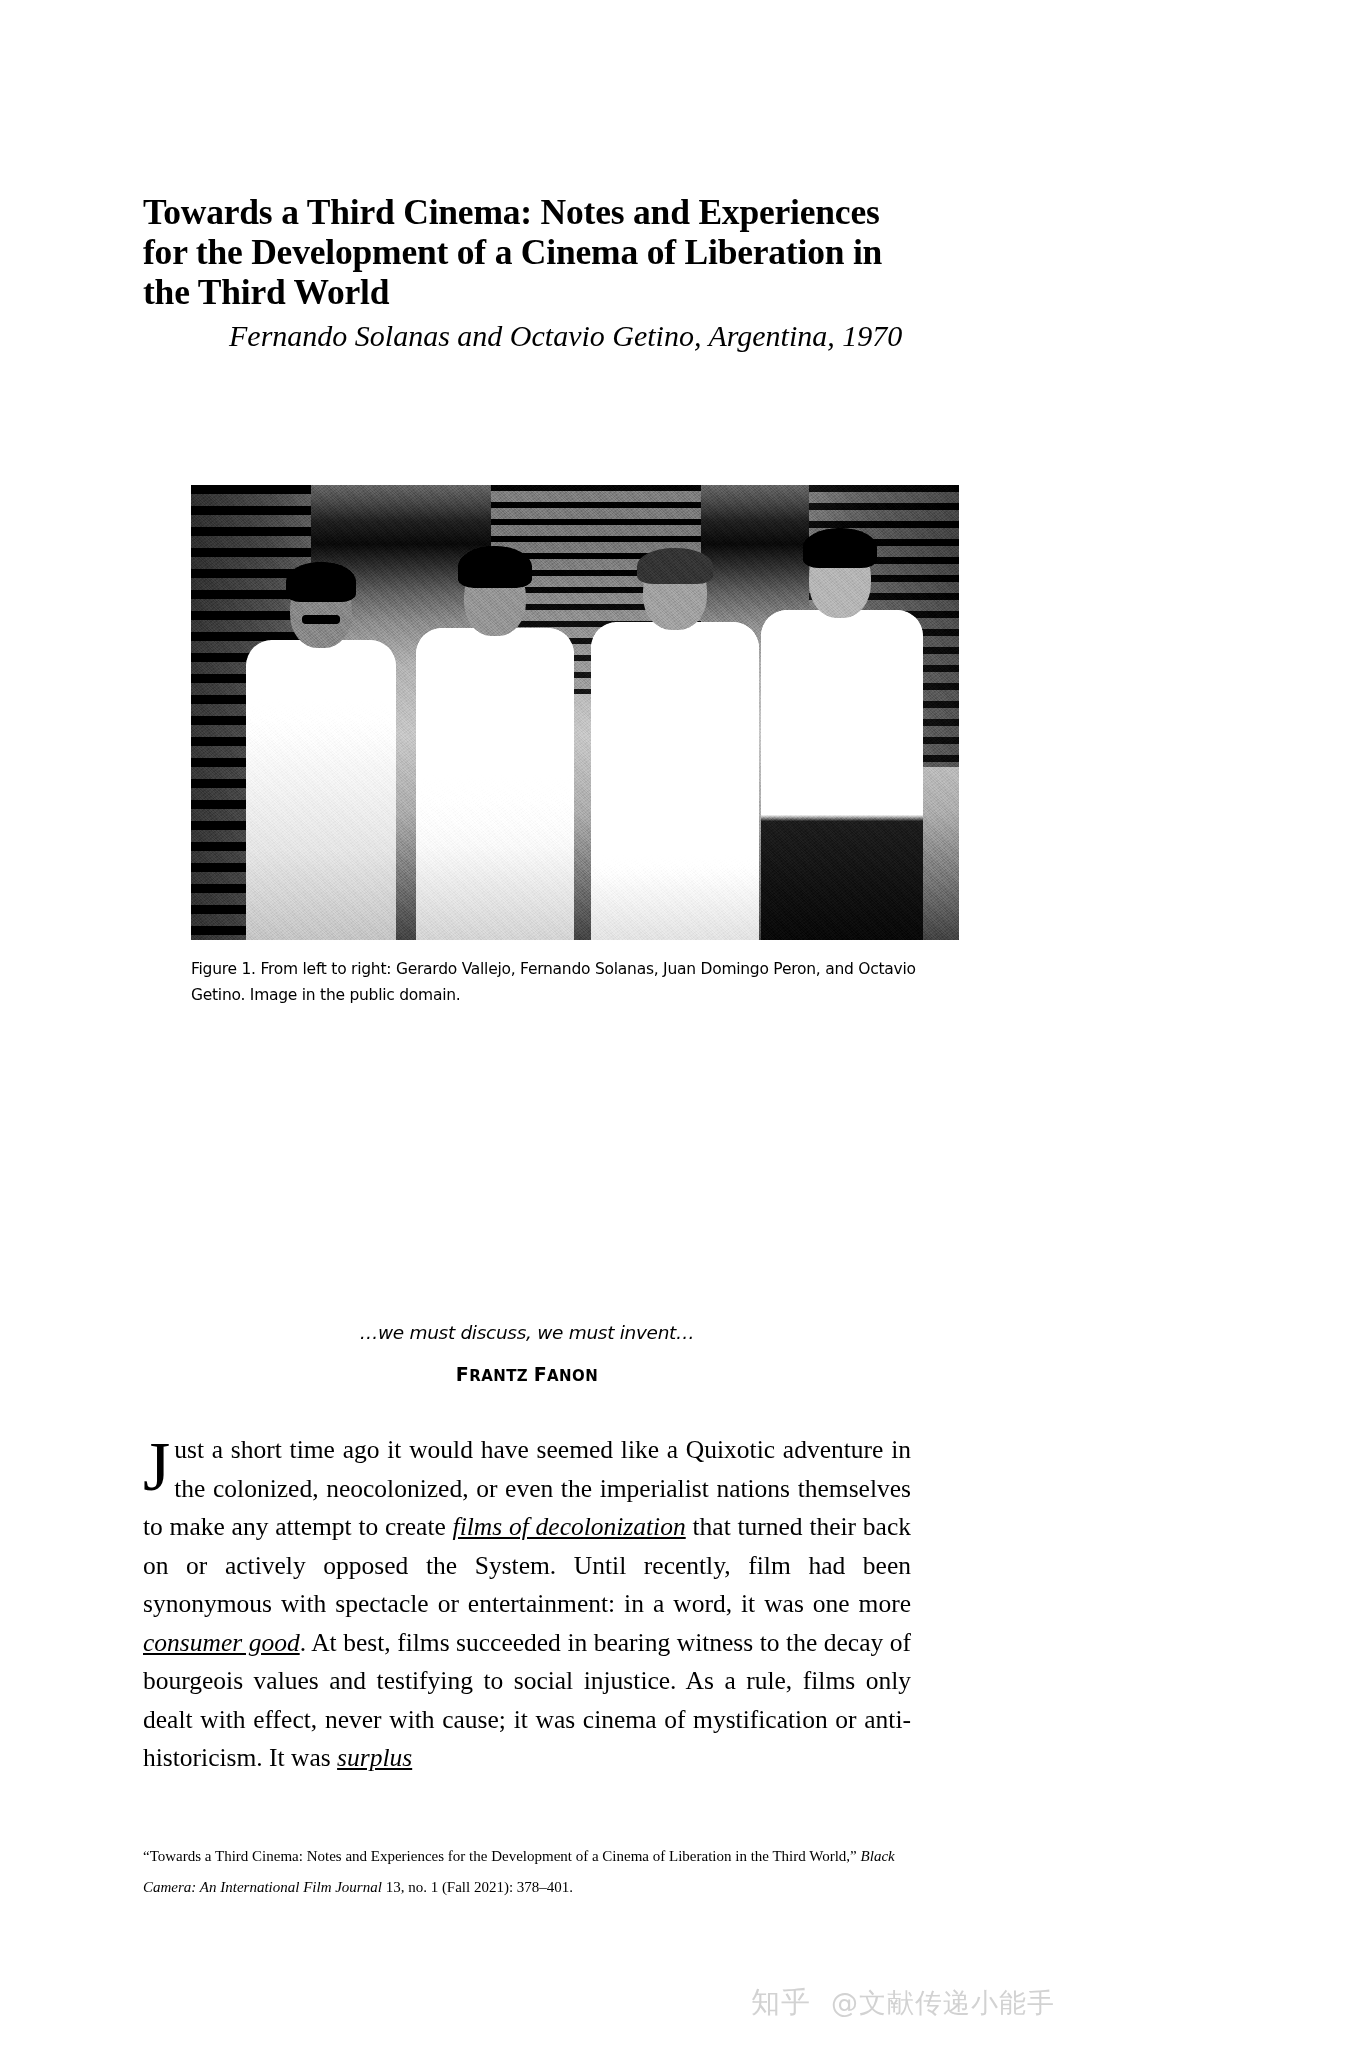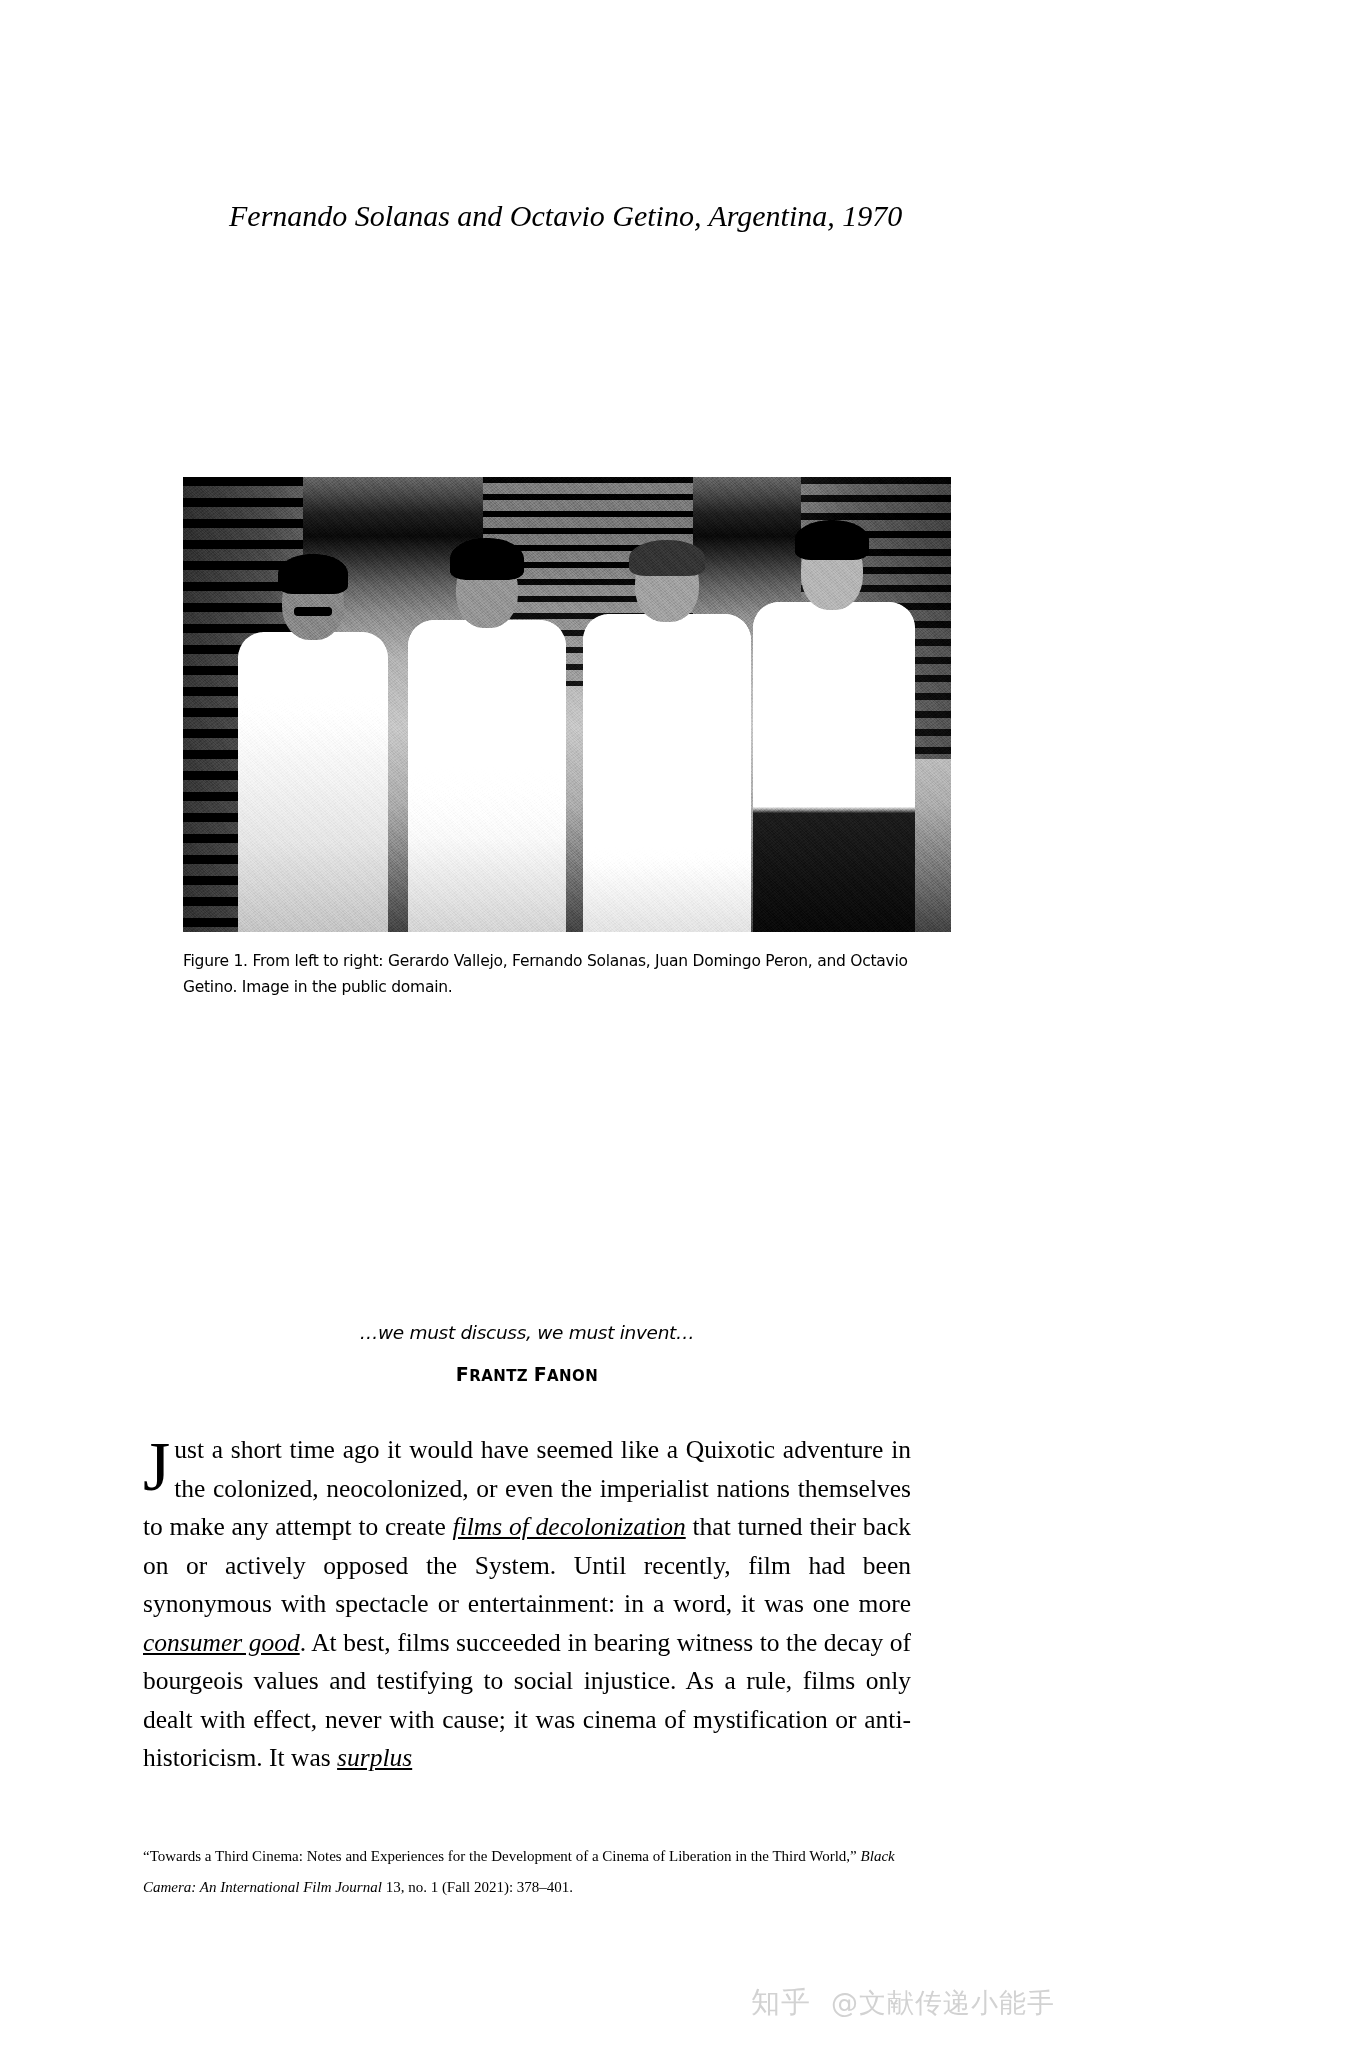--- a/index.html
+++ b/index.html
@@ -248,24 +248,25 @@
   }
   .watermark .wm-logo { font-size: 29px; }
 </style>
 </head>
 <body>
 
 <div class="page">
   <div class="content">
 
     <div class="title-block">
+      <h1 class="doc-title">Towards a Third Cinema: Notes and Experiences for the Development of a Cinema of Liberation in the Third World</h1>
       <div class="doc-byline">Fernando Solanas and Octavio Getino, Argentina, 1970</div>
     </div>
 
-    <figure class="figure" style="margin:4px;padding-left:36px;">
+    <figure class="figure" style="margin:12px;padding-left:36px;">
       <div class="photo">
         <div class="photo-bg"></div>
         <div class="photo-shelf-left"></div>
         <div class="photo-bookcase"></div>
         <div class="photo-shelf-right"></div>
 
         <div class="person p1" style="left:55px;width:150px;height:380px;">
           <div class="torso"></div>
           <div class="head"></div>
           <div class="hair"></div>

